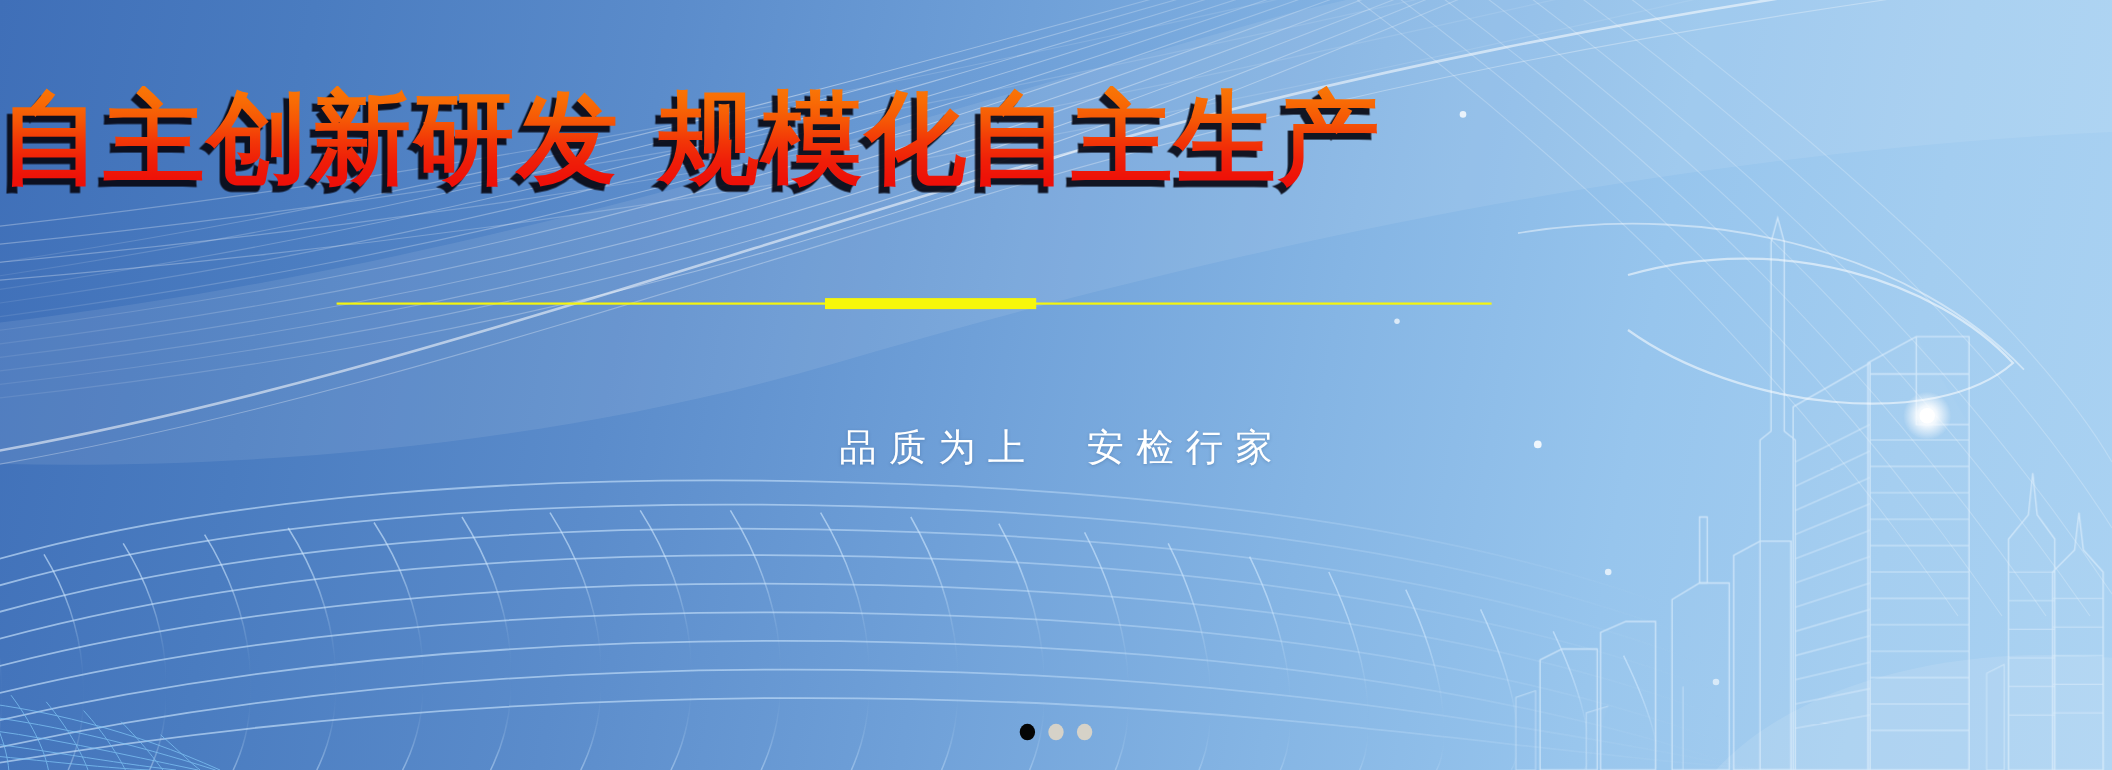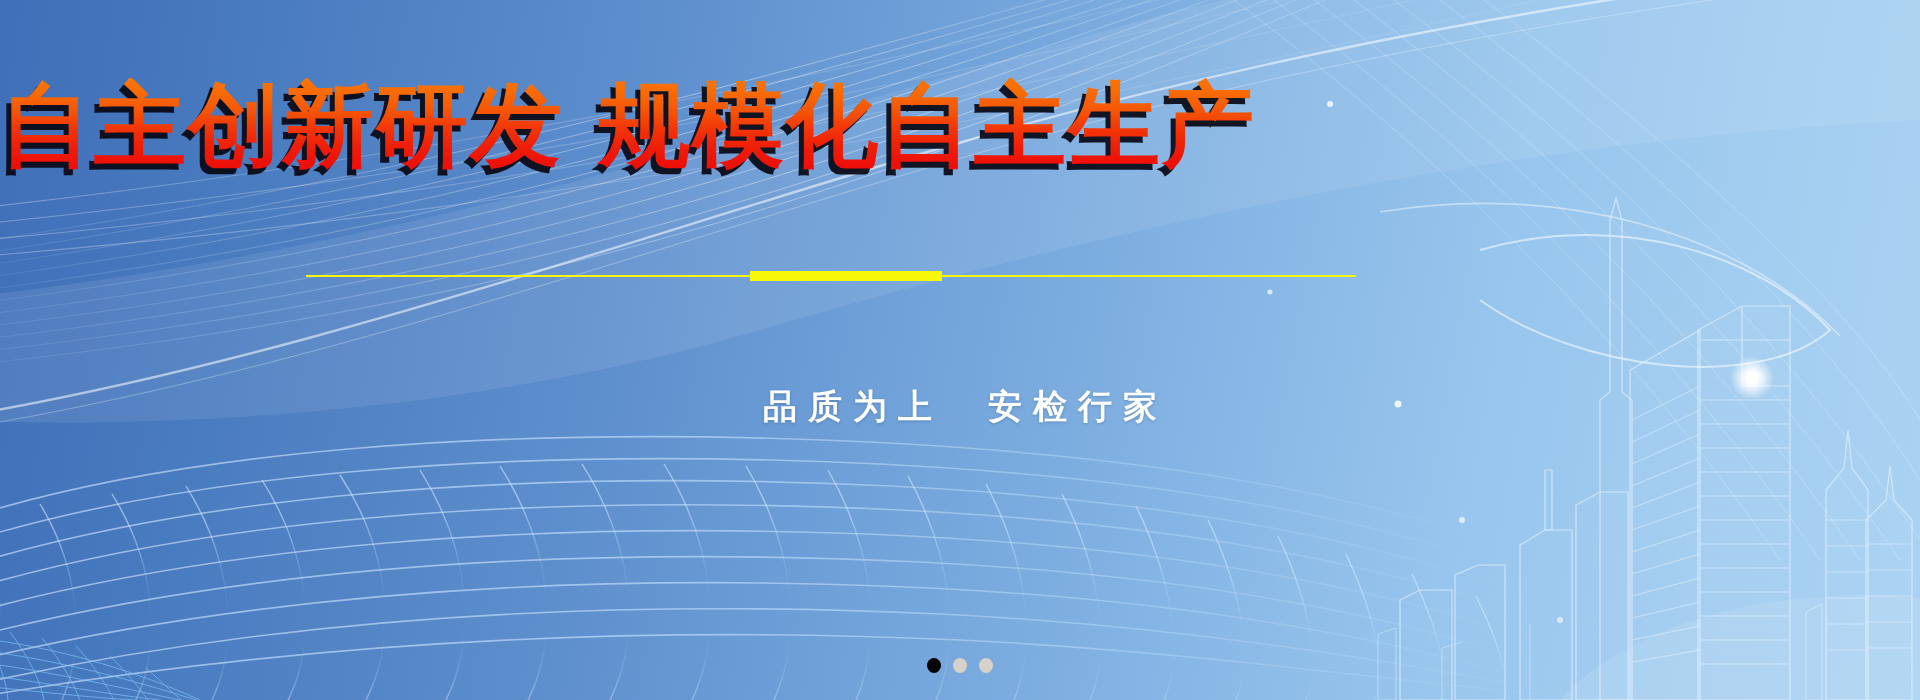--- a/index.html
+++ b/index.html
@@ -93,21 +93,21 @@
 
   
   #subtitle {
     position: absolute;
     left: 0;
     top: 384px;
     width: 1920px;
     text-align: center;
     color: #ffffff;
     font-size: 34px;
-    font-weight: bold;
+    font-weight: normal;
     letter-spacing: 11px;
     text-indent: 11px;
     text-shadow: 0 1px 3px rgba(20,50,90,0.25);
   }
 
   #description {
     position: absolute;
     left: 0;
     top: 446px;
     width: 1920px;

